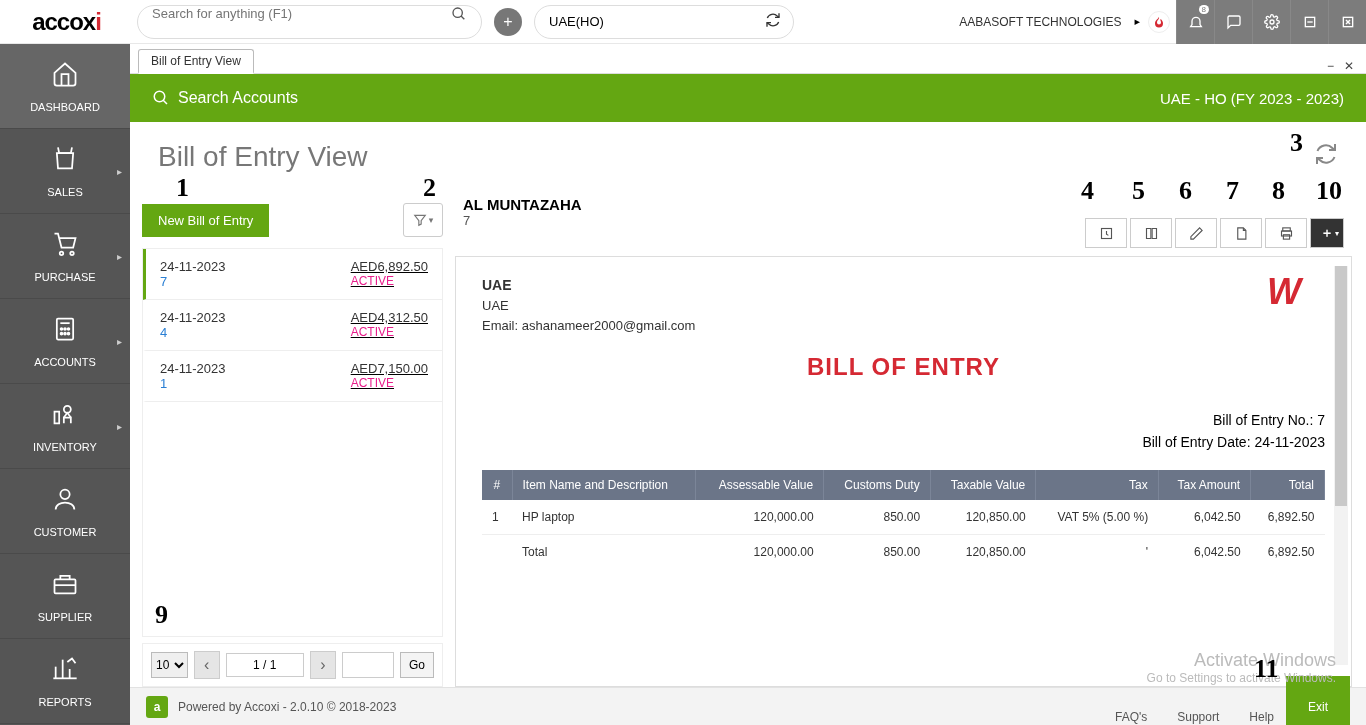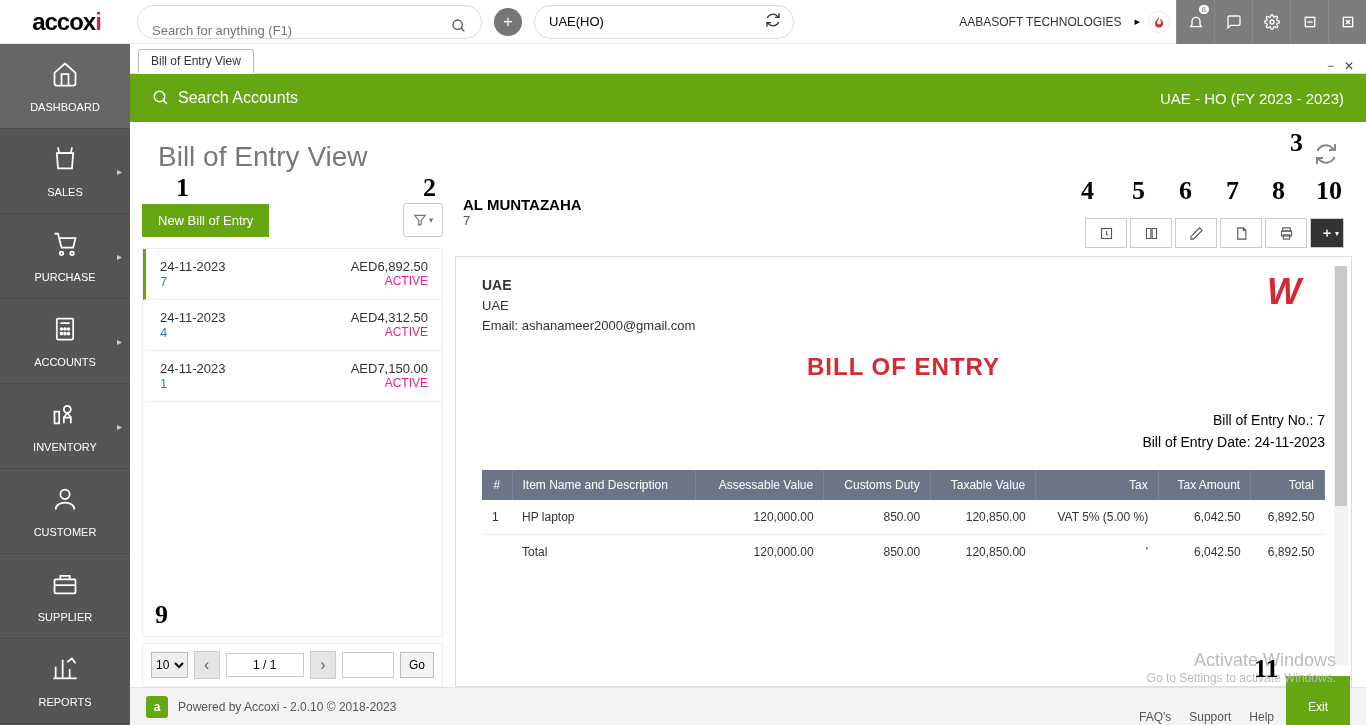--- a/index.html
+++ b/index.html
@@ -2,21 +2,21 @@
 <html><head>
 <meta charset="utf-8">
 <style>
 * { box-sizing: border-box; margin: 0; padding: 0; }
 body { font-family: "Segoe UI", Arial, sans-serif; background: #fff; overflow: hidden; width: 1366px; height: 725px; position: relative; }
 
 
 .topbar { height: 44px; display: flex; align-items: center; background: #fff; border-bottom: 1px solid #e8e8e8; }
 .logo { width: 133px; height: 44px; display: flex; align-items: center; justify-content: center; font-weight: 900; font-size: 24px; color: #000; letter-spacing: -1px; }
 .logo .dot { color: #d52933; }
-.search-wrap { flex: 0 0 345px; margin-left: 4px; height: 34px; border: 1px solid #ddd; border-radius: 17px; display: flex; align-items: flex-end; padding: 0 14px; background: #fff; }
+.search-wrap { flex: 0 0 345px; margin-left: 4px; height: 34px; border: 1px solid #ddd; border-radius: 17px; display: flex; align-items: flex-start; padding: 0 14px; background: #fff; }
 .search-wrap input { flex: 1; border: none; outline: none; font-size: 13px; color: #666; background: transparent; }
 .search-wrap .icon, .circle-btn, .sync-small { color: #555; }
 .circle-btn { width: 28px; height: 28px; border-radius: 50%; background: #777; color: #fff; display: flex; align-items: center; justify-content: center; margin-left: 12px; font-size: 16px; cursor: pointer; }
 .org-select { flex: 0 0 260px; margin-left: 12px; height: 34px; border: 1px solid #ddd; border-radius: 17px; display: flex; align-items: center; padding: 0 14px; font-size: 13px; position: relative; }
 .org-select .sync { position: absolute; right: 12px; }
 .spacer { flex: 1; }
 .company-name { font-size: 12px; color: #333; margin-right: 13px; }
 .company-caret { font-size: 11px; margin-right: 8px; }
 .flame { width: 22px; height: 22px; border-radius: 50%; border: 1px solid #eee; display: flex; align-items: center; justify-content: center; color: #d52933; margin-right: 6px; }
 .topright { display: flex; height: 44px; }
@@ -50,21 +50,21 @@
 
 
 .leftpanel { width: 325px; display: flex; flex-direction: column; }
 .leftpanel .actions { height: 56px; display: flex; align-items: center; padding: 0 12px; gap: 10px; }
 .btn-green { background: #64a712; color: #fff; border: none; padding: 9px 16px; font-size: 13px; cursor: pointer; }
 .filter-btn { margin-left: auto; width: 40px; height: 34px; border: 1px solid #ccc; display: flex; align-items: center; justify-content: center; color: #777; cursor: pointer; border-radius: 3px; font-size: 12px; }
 .list { flex: 1; border: 1px solid #eee; margin: 0 12px; overflow: auto; }
 .list .row { padding: 10px 14px; border-bottom: 1px solid #eee; display: flex; cursor: pointer; border-left: 3px solid transparent; }
 .list .row.sel { border-left-color: #64a712; }
 .list .row .col1 { flex: 1; }
-.list .row .col2 { text-align: right; }
+.list .row .col2 { text-align: left; text-decoration: underline; }
 .list .date { font-size: 13px; color: #333; }
 .list .num { font-size: 13px; color: #2a7fd4; }
 .list .amt { font-size: 13px; color: #333; }
 .list .status { font-size: 12px; color: #e91e8c; }
 .pager { height: 44px; border: 1px solid #eee; margin: 6px 12px 0; display: flex; align-items: center; padding: 0 8px; gap: 6px; }
 .pager select { width: 42px; height: 26px; border: 1px solid #bbb; font-size: 12px; }
 .pager .pbtn { width: 30px; height: 28px; background: #e5e5e5; border: 1px solid #ccc; display: flex; align-items: center; justify-content: center; cursor: pointer; color: #666; }
 .pager input.pg { width: 78px; height: 24px; border: 1px solid #ccc; text-align: center; font-size: 12px; }
 .pager input.pgi { width: 52px; height: 26px; border: 1px solid #ccc; font-size: 12px; }
 .pager .go { height: 26px; padding: 0 8px; border: 1px solid #bbb; background: #f4f4f4; font-size: 12px; cursor: pointer; }
@@ -90,21 +90,21 @@
 table.items th.r, table.items td.r { text-align: right; }
 table.items td { padding: 10px 10px; color: #333; vertical-align: top; }
 table.items tr.tot td { border-top: 1px solid #eee; }
 
 
 .ann { position: absolute; font-family: Georgia, "Times New Roman", serif; font-size: 26px; font-weight: bold; color: #000; z-index: 50; pointer-events: none; }
 
 
 .footer { position: absolute; left: 130px; right: 0; bottom: 0; height: 38px; background: #f3f3f3; display: flex; align-items: center; padding: 0 16px; font-size: 12px; color: #555; border-top: 1px solid #e2e2e2; }
 .footer .flogo { width: 22px; height: 22px; background: #64a712; margin-right: 10px; border-radius: 3px; display: flex; align-items: center; justify-content: center; color: #fff; font-weight: bold; }
-.footer .links { margin-left: auto; display: flex; gap: 18px; margin-right: 12px; margin-top: 20px; }
+.footer .links { margin-left: auto; display: flex; gap: 30px; margin-right: 12px; margin-top: 20px; }
 .footer .exit { background: #64a712; color: #fff; padding: 24px 22px; cursor: pointer; }
 
 .watermark { position: absolute; right: 30px; bottom: 40px; color: #bbb; font-size: 18px; text-align: right; pointer-events: none; z-index: 40; }
 .watermark .w2 { font-size: 12px; }
 
 .scrollbar-fake { position: absolute; right: 18px; top: 266px; bottom: 60px; width: 14px; background: #f2f2f2; }
 .scrollbar-fake .thumb { position: absolute; top: 0; left: 1px; right: 1px; height: 240px; background: #c9c9c9; }
 </style>
 </head>
 <body>

